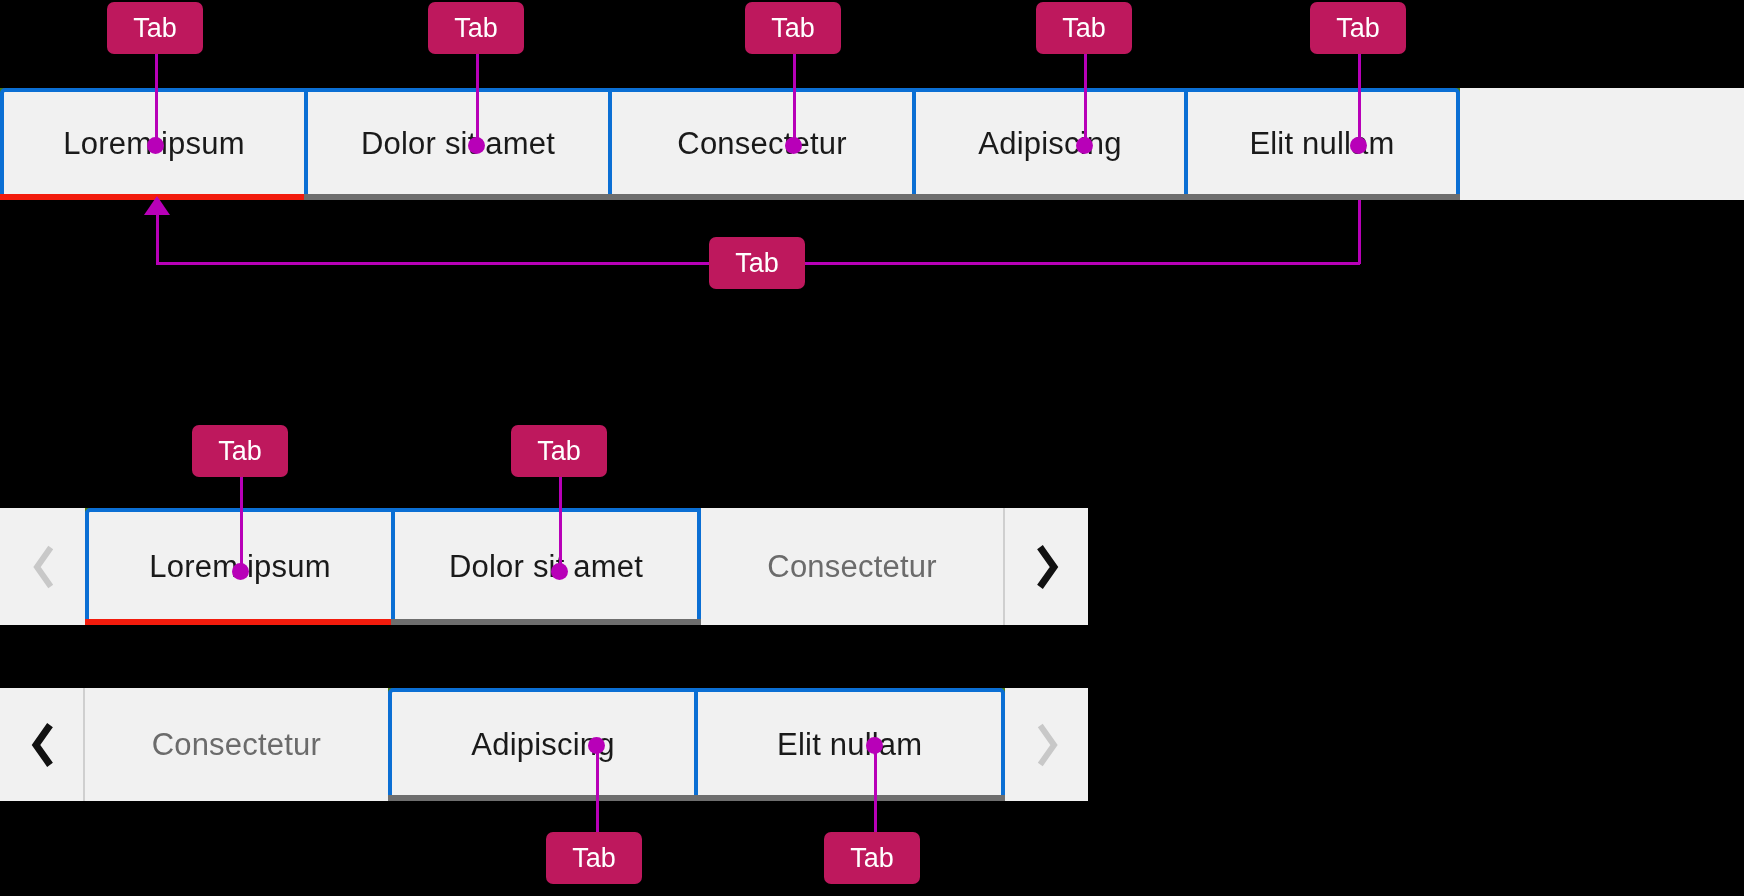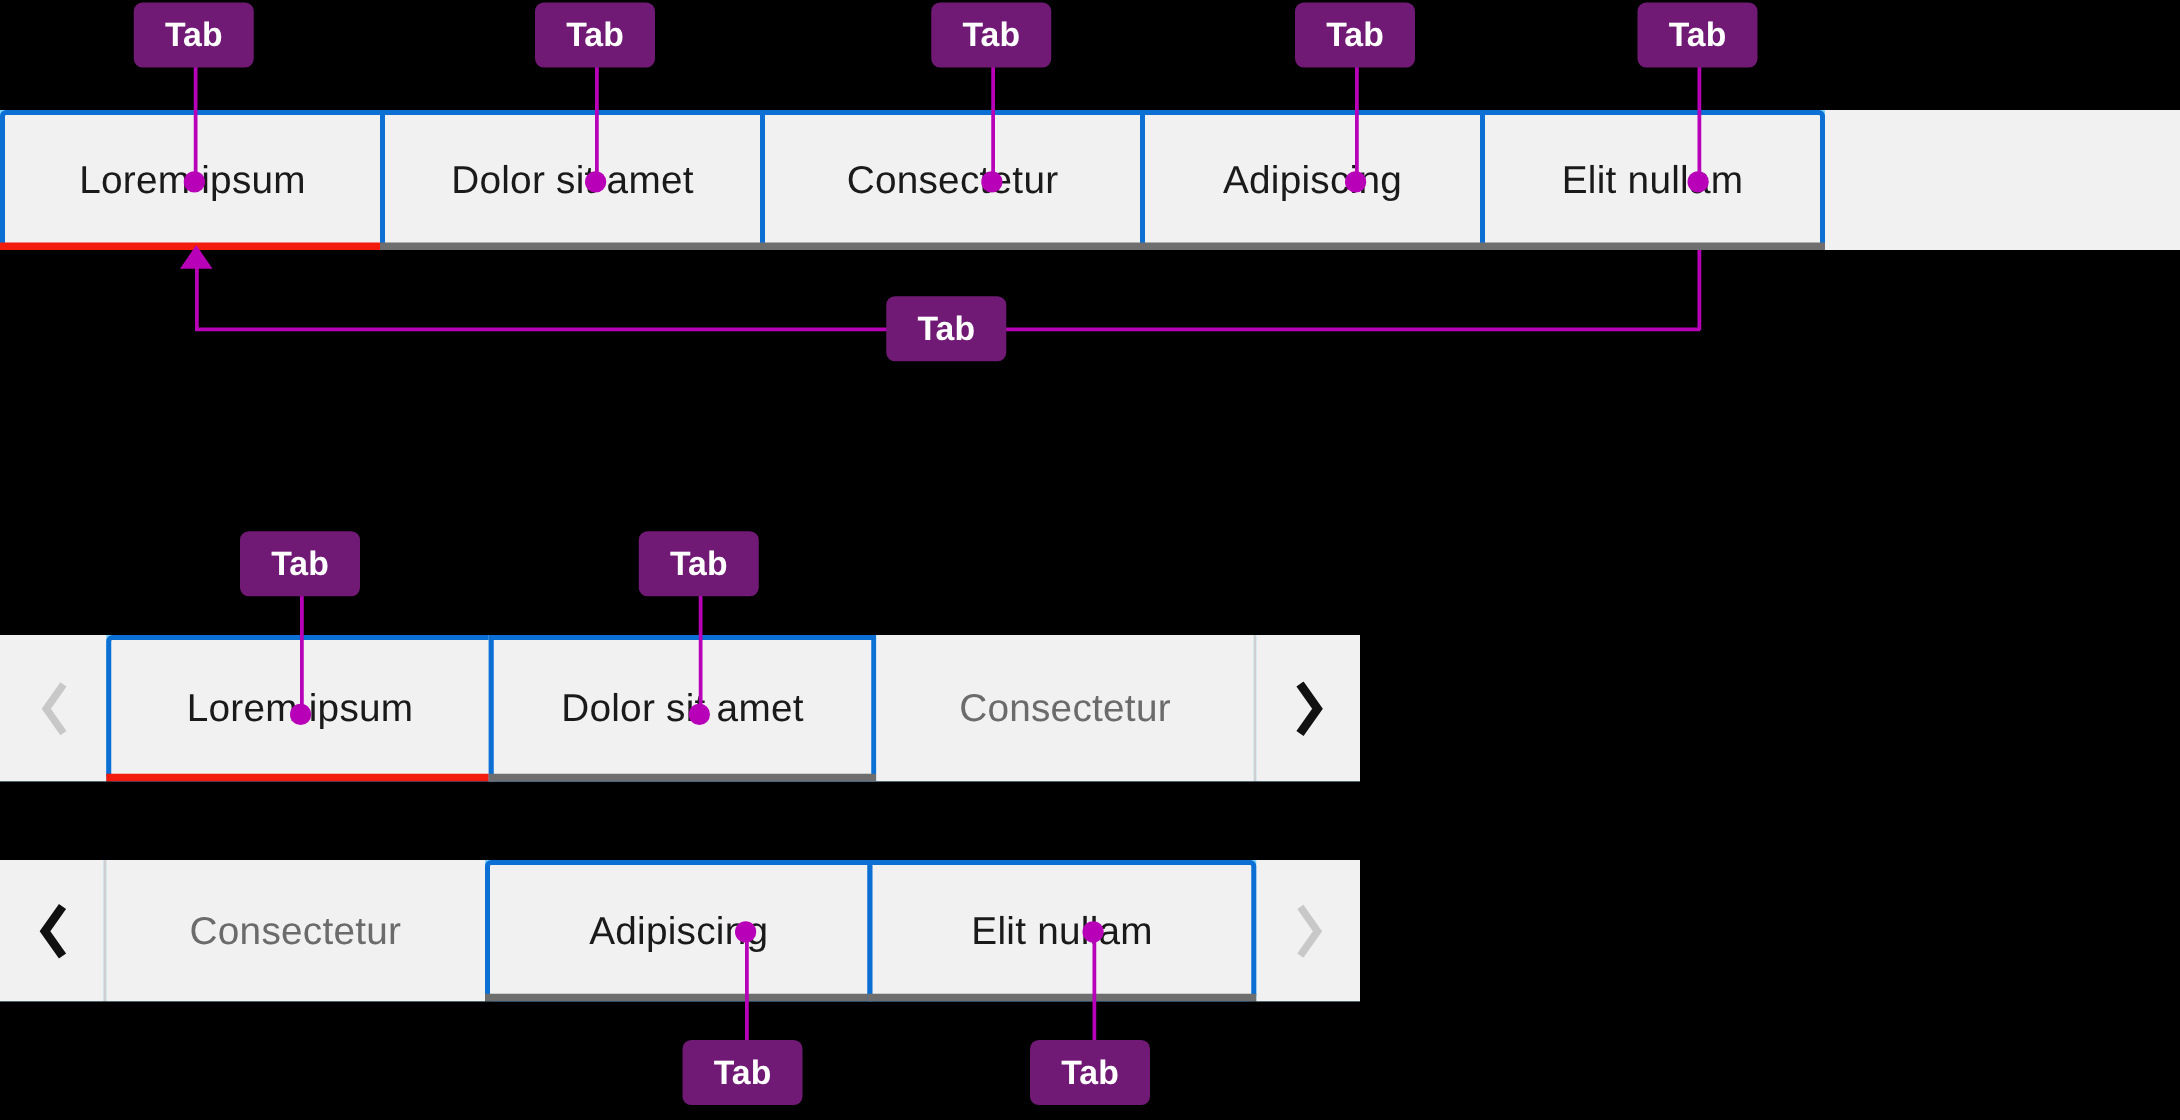--- a/index.html
+++ b/index.html
@@ -4,21 +4,21 @@
 <style>
   html,body{margin:0;padding:0;}
   body{
     width:1744px;height:896px;background:#000;overflow:hidden;
     font-family:"Liberation Sans","DejaVu Sans",sans-serif;
     position:relative;
   }
   .stage{position:absolute;inset:0;}
 
   
-  .tabbar{position:absolute;background:#7dd3fc;box-sizing:border-box;display:flex;align-items:stretch;}
+  .tabbar{position:absolute;background:#4d7c0f;box-sizing:border-box;display:flex;align-items:stretch;}
 
   .tab{
     position:relative;box-sizing:border-box;
     display:flex;align-items:center;justify-content:center;
     background:#f1f1f1;color:#1a1a1a;
     font-size:31px;letter-spacing:.2px;white-space:nowrap;
   }
   .tab.bordered{border:4px solid #0b6fd4;}
   .tab.plain{border:none;color:#6b6b6b;}
   
@@ -33,24 +33,23 @@
   .r-tr{border-top-right-radius:5px}
   .r-br{border-bottom-right-radius:5px}
 
   
   .navbtn{display:flex;align-items:center;justify-content:center;background:#f1f1f1;box-sizing:border-box;}
   .chev{width:26px;height:44px;}
   .divider{width:2px;background:#cfcfcf;align-self:stretch;}
 
   
   .callout{
-    position:absolute;background:#701a75;color:#fff;border-radius:7px;
+    position:absolute;background:#be185d;color:#fff;border-radius:7px;
     font-size:27px;display:flex;align-items:center;justify-content:center;
     box-sizing:border-box;
-    font-weight:bold;
   }
   .leader{position:absolute;background:#b800b8;}
   .leader.v{width:3px;}
   .leader.h{height:3px;}
   .dot{position:absolute;width:17px;height:17px;border-radius:50%;background:#b800b8;}
   .arrowhead{position:absolute;width:0;height:0;
      border-left:13px solid transparent;border-right:13px solid transparent;
      border-bottom:19px solid #b800b8;}
 </style>
 </head>

